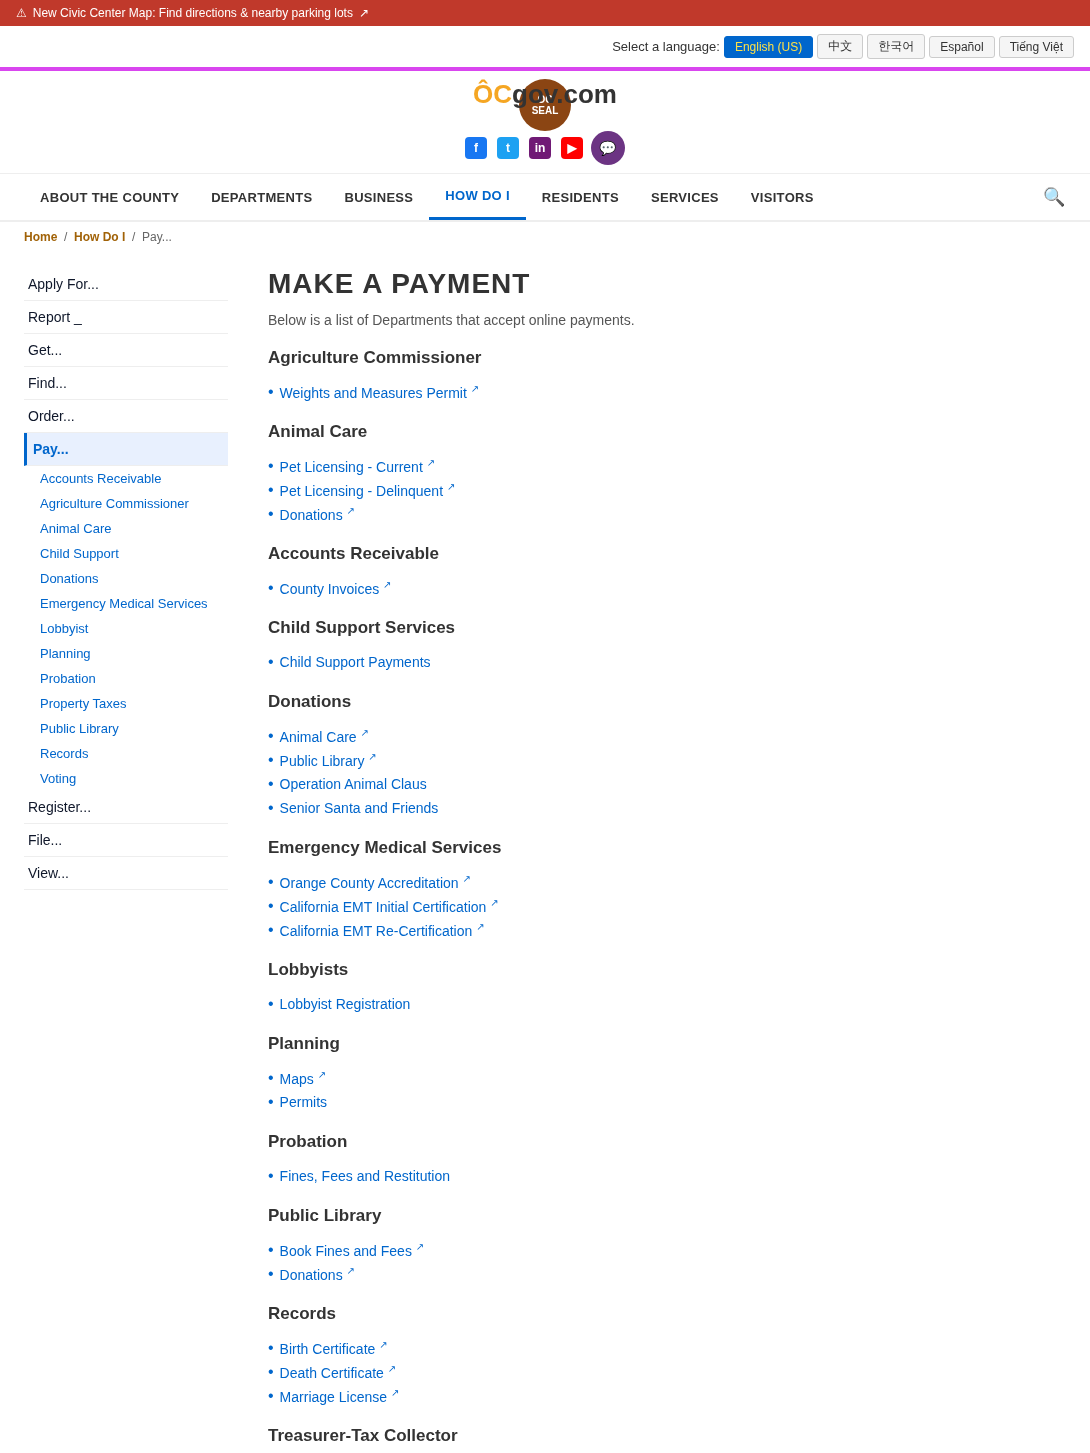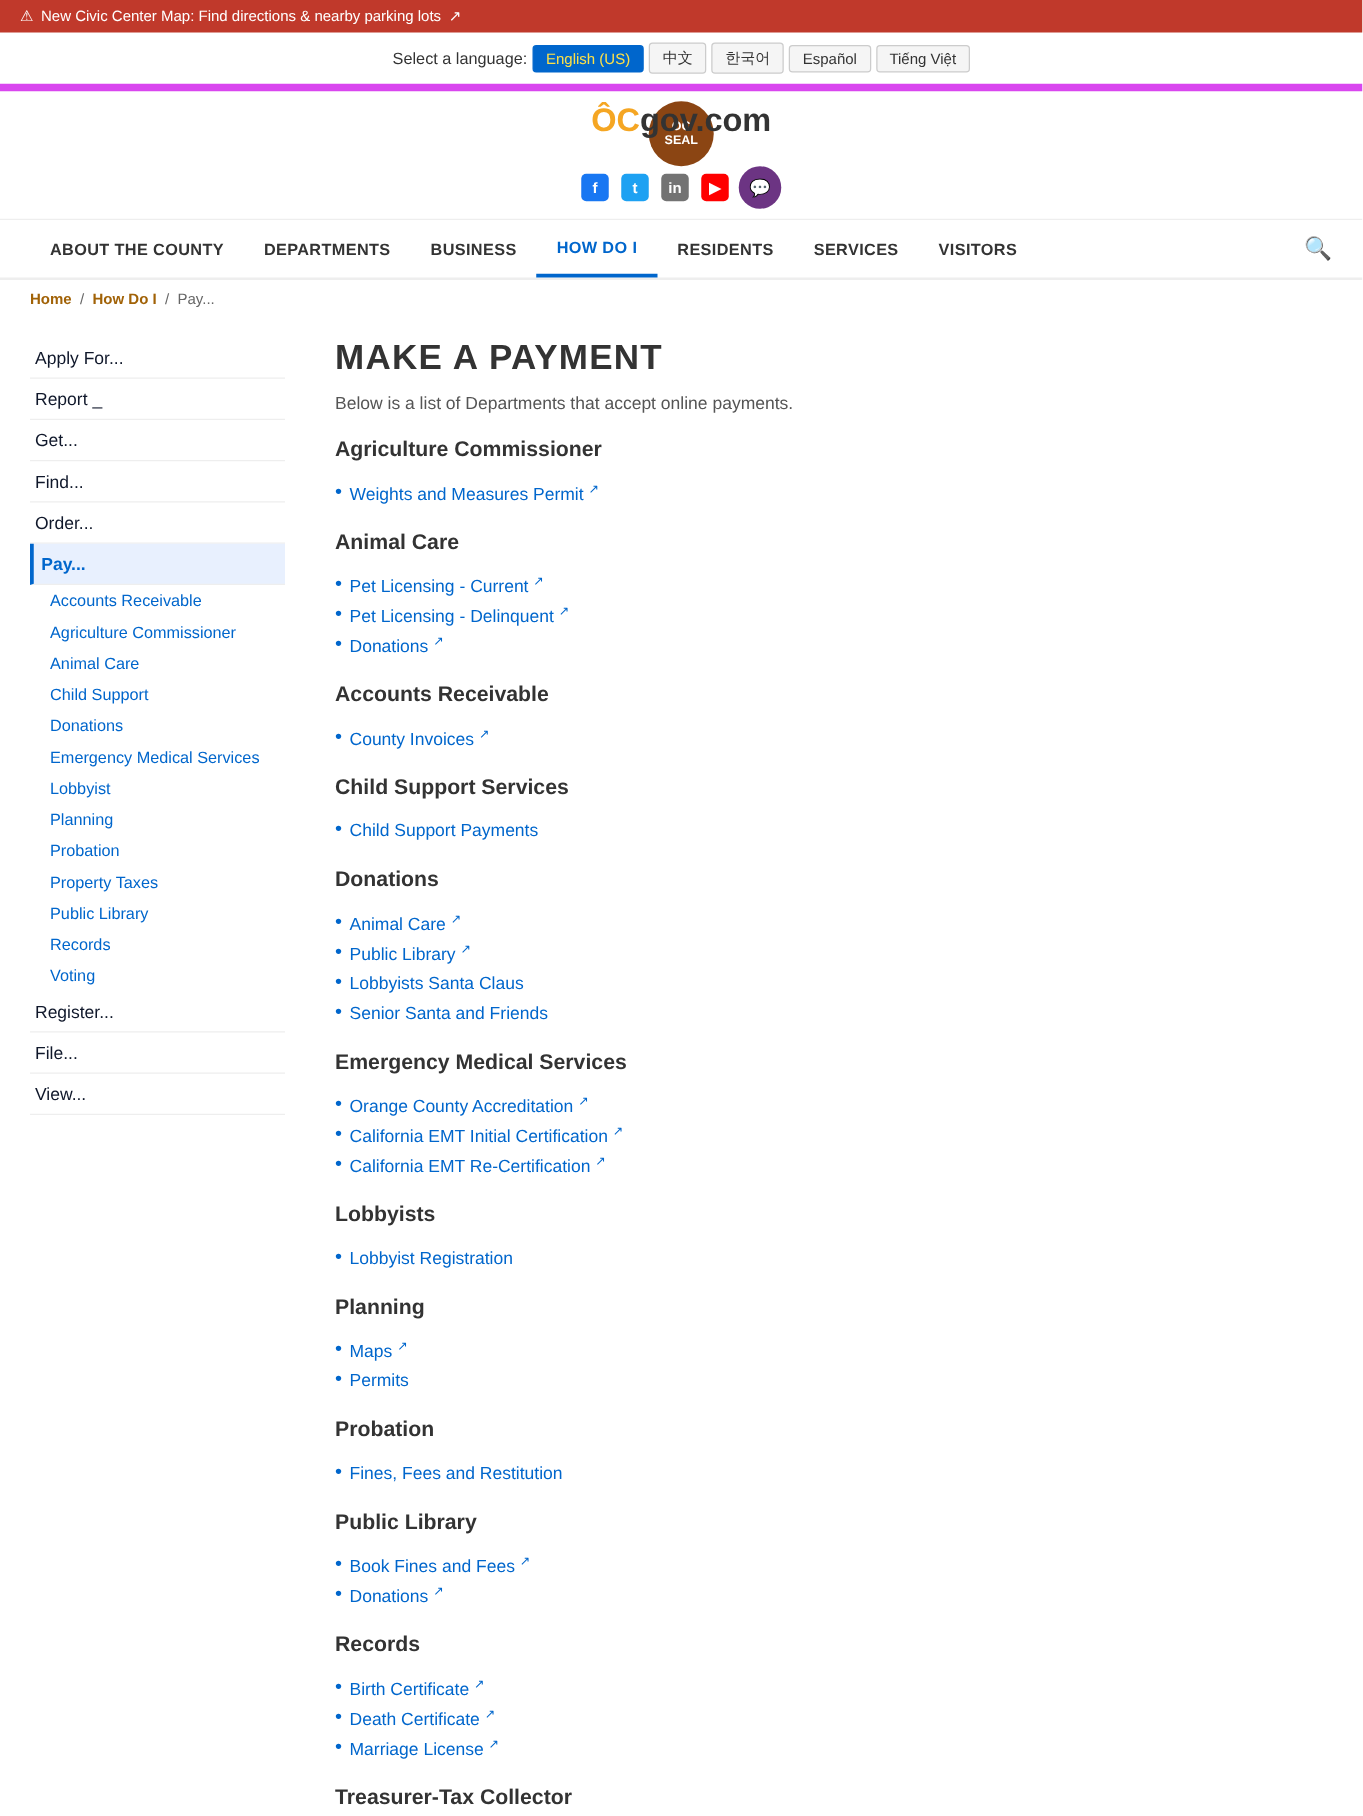--- a/index.html
+++ b/index.html
@@ -12,25 +12,25 @@
       font-size: 12px;
       padding: 6px 16px;
       display: flex;
       align-items: center;
       gap: 6px;
     }
 
     
     .lang-bar {
       display: flex;
-      justify-content: center;
+      justify-content: flex-end;
       align-items: center;
       padding: 8px 16px;
       gap: 4px;
-      border-bottom: 6px solid #d946ef;
+      border-bottom: 4px solid #d946ef;
       font-size: 13px;
     }
     .lang-btn {
       border: 1px solid #ccc;
       background: #f5f5f5;
       padding: 3px 10px;
       border-radius: 3px;
       cursor: pointer;
       font-size: 12px;
       color: #333;
@@ -66,21 +66,21 @@
     .social-icons { display: flex; gap: 10px; align-items: center; }
     .social-icon {
       width: 22px; height: 22px;
       background: #1877f2;
       border-radius: 4px;
       display: flex; align-items: center; justify-content: center;
       color: #fff; font-size: 12px; font-weight: bold;
       cursor: pointer;
     }
     .social-icon.twitter { background: #1da1f2; }
-    .social-icon.instagram { background: #737373; text-align: right; }
+    .social-icon.instagram { background: #701a75; text-align: right; }
     .social-icon.youtube { background: #ff0000; }
     .chat-bubble {
       width: 34px; height: 34px; border-radius: 50%;
       background: #6c3483; display: flex; align-items: center; justify-content: center;
       color: #fff; font-size: 14px; cursor: pointer;
     }
 
     
     .main-nav {
       display: flex;
@@ -328,21 +328,21 @@
     <div>
       <h2 class="section-title">Donations</h2>
       <ul class="link-list">
         <li>
             <a href="#">Animal Care <sup class="ext-icon">↗</sup></a>
           </li>
         <li>
             <a href="#">Public Library <sup class="ext-icon">↗</sup></a>
           </li>
         <li>
-            <a href="#">Lobbyists Santa Claus</a>
+            <a href="#">Operation Animal Claus</a>
           </li>
         <li>
             <a href="#">Senior Santa and Friends</a>
           </li>
       </ul>
     </div>
 
     <div>
       <h2 class="section-title">Emergency Medical Services</h2>
       <ul class="link-list">

